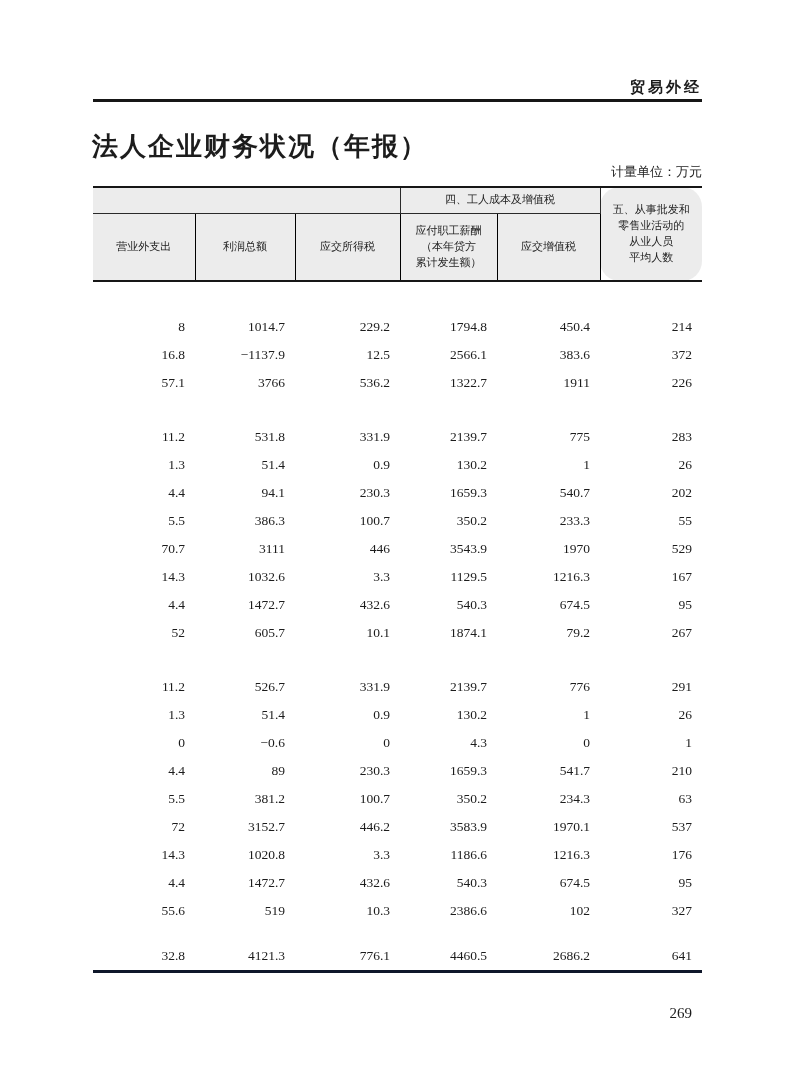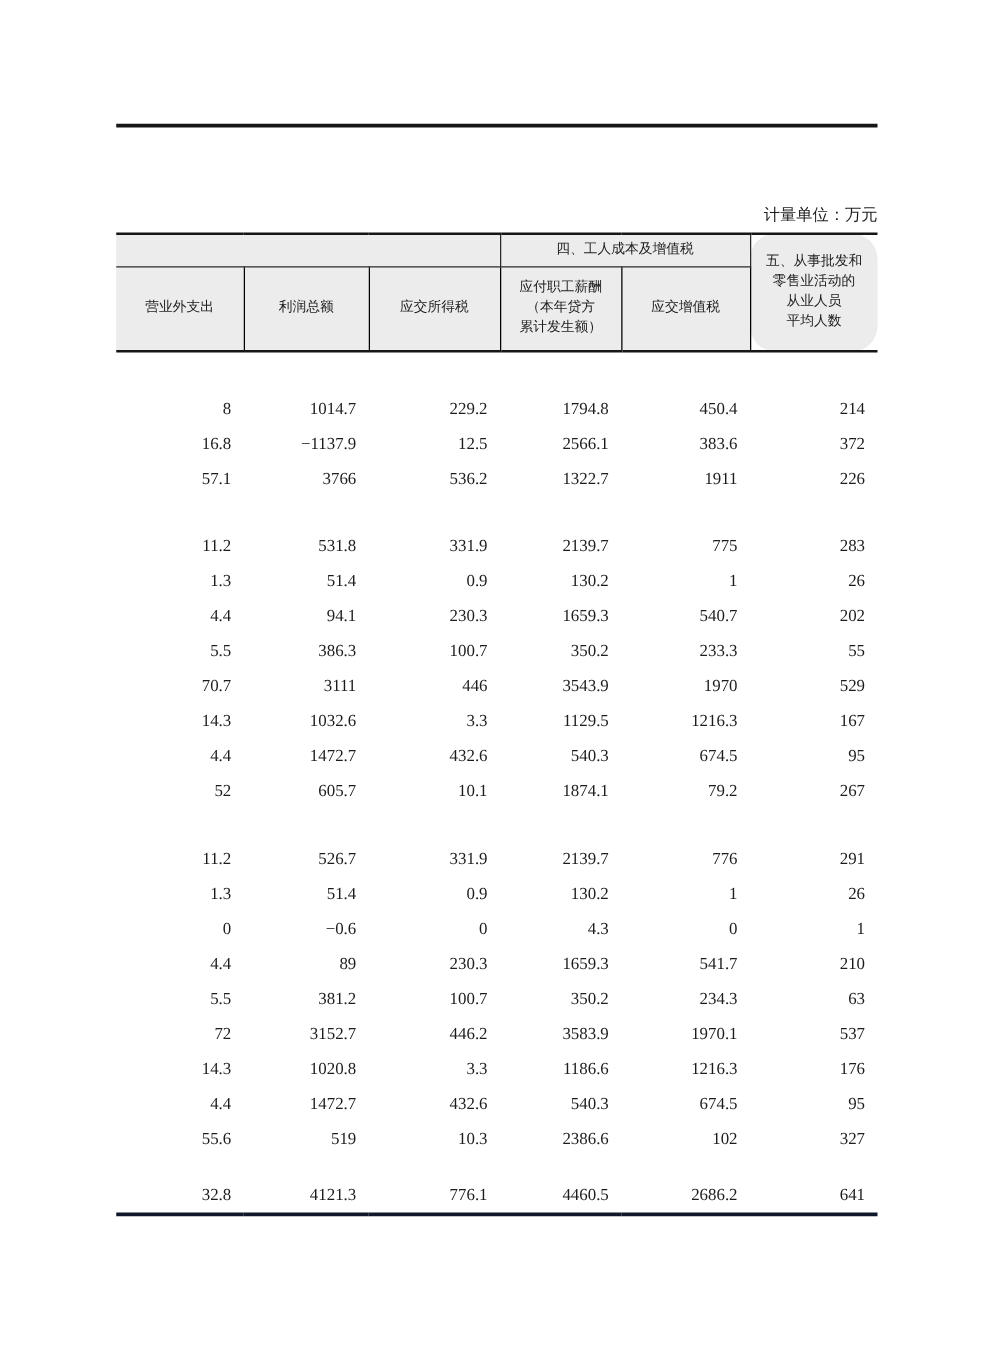--- a/index.html
+++ b/index.html
@@ -55,22 +55,24 @@
   .page-number {
     position:absolute; top:1005px; left:93px; width:599px;
     text-align:right; font-size:15px;
   }
 </style>
 </head>
 <body>
 
 <div class="page">
 
+  <div class="running-head">贸易外经</div>
   <div class="head-rule"></div>
 
+  <h1 class="page-title">法人企业财务状况（年报）</h1>
 
   <div class="unit-note">计量单位：万元</div>
 
   <table class="data-table">
     <colgroup>
       <col style="width:102px">
         <col style="width:100px">
         <col style="width:105px">
       <col style="width:97px">
         <col style="width:103px">
@@ -276,14 +278,15 @@
           <td>32.8</td>
           <td>4121.3</td>
           <td>776.1</td>
           <td>4460.5</td>
           <td>2686.2</td>
           <td>641</td>
         </tr>
       </tbody>
   </table>
 
+  <div class="page-number">269</div>
 
 </div>
 
 </body></html>

